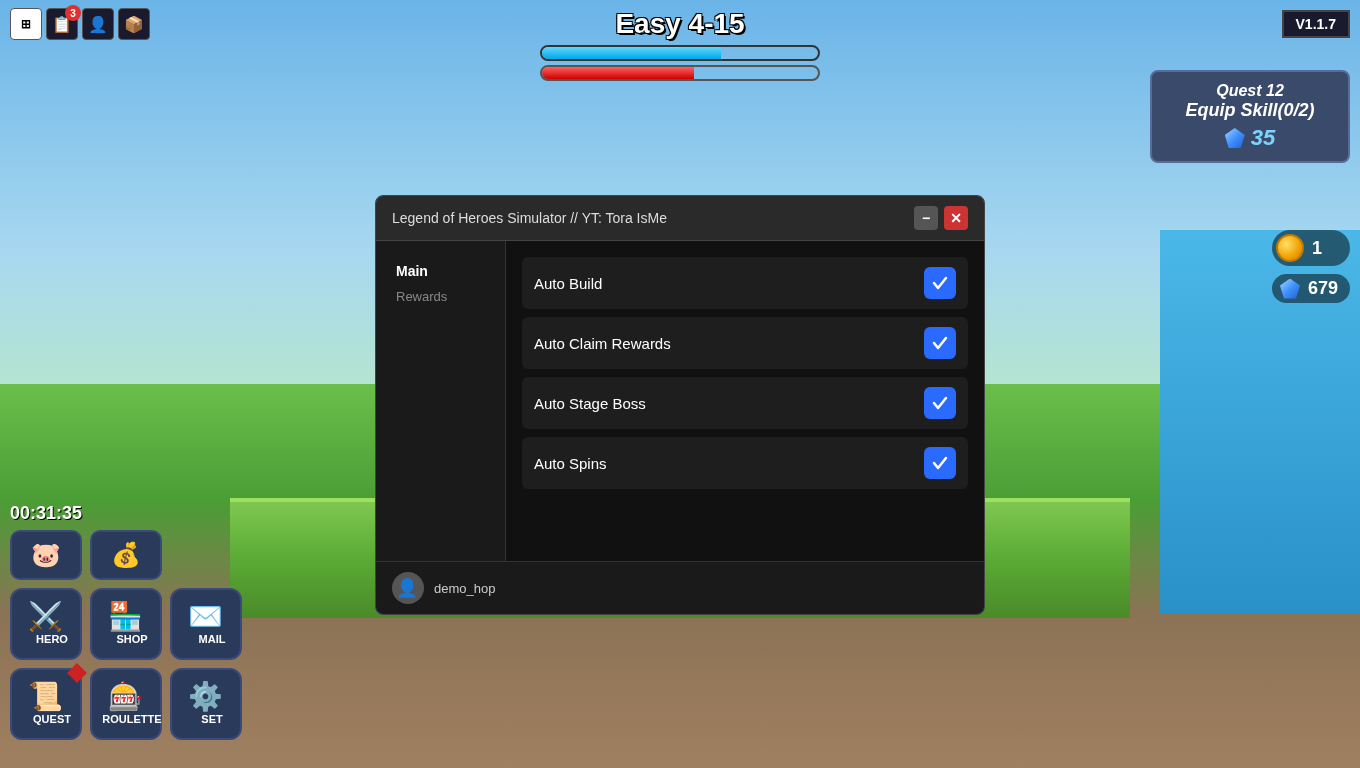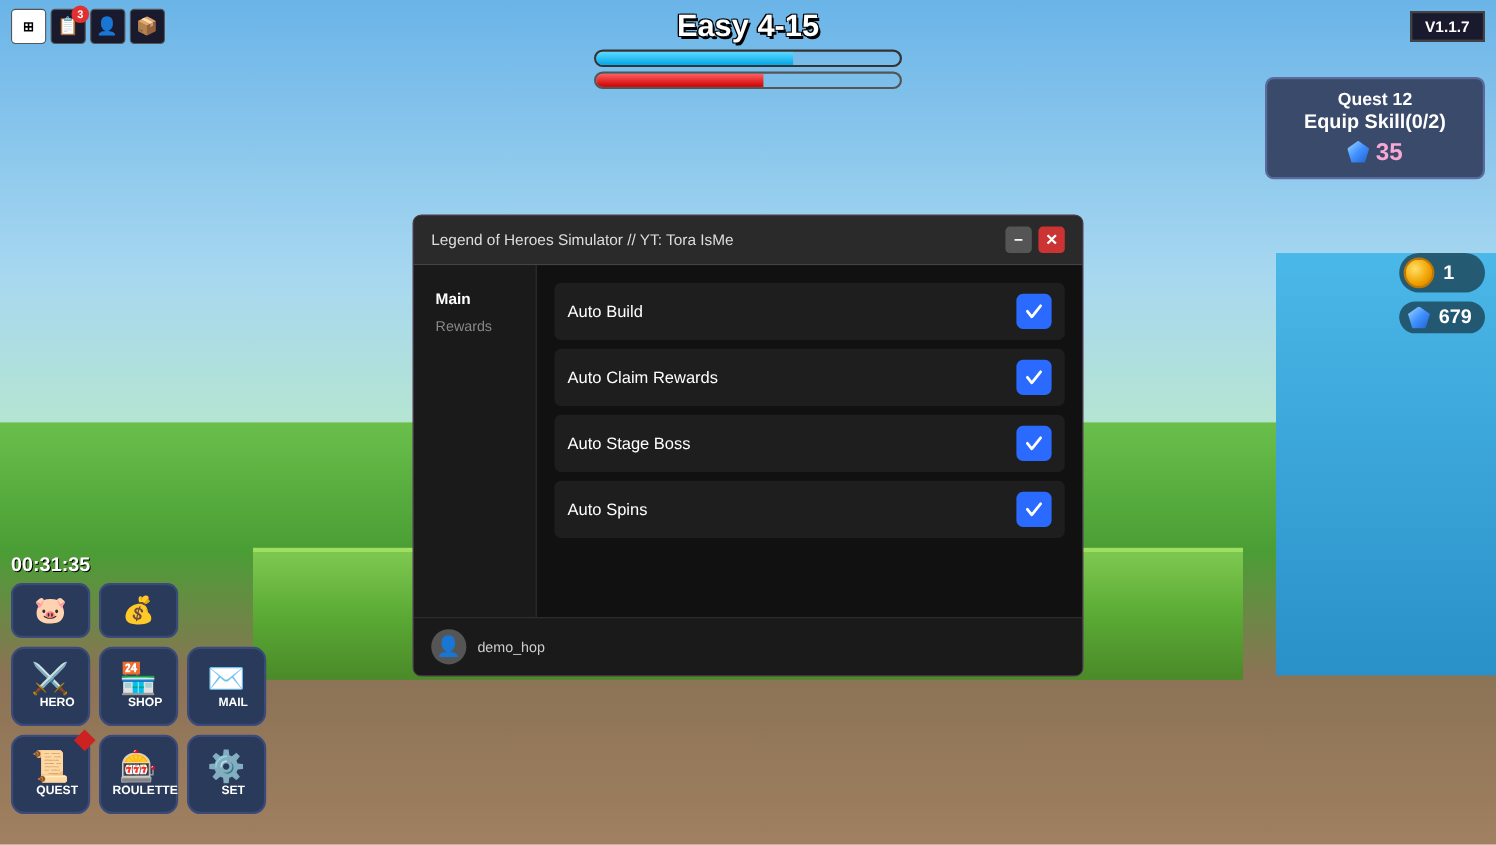--- a/index.html
+++ b/index.html
@@ -200,20 +200,21 @@
       top: 70px;
       right: 10px;
       background: #3a4a6a;
       border: 2px solid #5a6a9a;
       border-radius: 8px;
       padding: 10px 16px;
       color: #fff;
       z-index: 20;
       min-width: 200px;
       text-align: center;
+      font-style: italic;
     }
 
     .quest-num {
       font-size: 16px;
       font-weight: bold;
       color: #fff;
     }
 
     .quest-task {
       font-size: 18px;
@@ -233,21 +234,21 @@
       width: 20px;
       height: 20px;
       background: linear-gradient(135deg, #a0d8ff 0%, #4090ff 50%, #2060cc 100%);
       clip-path: polygon(50% 0%, 100% 35%, 80% 100%, 20% 100%, 0% 35%);
       display: inline-block;
     }
 
     .quest-gem-count {
       font-size: 22px;
       font-weight: bold;
-      color: #f9a8d4;
+      color: #7dd3fc;
     }
 
     
     .currency-panel {
       position: absolute;
       top: 230px;
       right: 10px;
       z-index: 20;
       display: flex;
       flex-direction: column;
@@ -286,21 +287,21 @@
       pointer-events: none;
     }
 
     
     .settings-modal {
       position: absolute;
       top: 50%;
       left: 50%;
       transform: translate(-50%, -45%);
       width: 610px;
-      background: #701a75;
+      background: #3b82f6;
       border-radius: 8px;
       border: 1px solid #444;
       pointer-events: all;
       overflow: hidden;
     }
 
     .modal-header {
       background: #2a2a2a;
       padding: 10px 16px;
       display: flex;
@@ -342,21 +343,21 @@
       background: #cc3333;
       color: #fff;
     }
 
     .modal-body {
       display: flex;
       min-height: 320px;
     }
 
     .modal-sidebar {
-      width: 112px;
+      width: 130px;
       background: #1a1a1a;
       padding: 16px 12px;
       border-right: 1px solid #333;
     }
 
     .sidebar-item {
       color: #fff;
       font-size: 14px;
       font-weight: bold;
       padding: 6px 8px;

